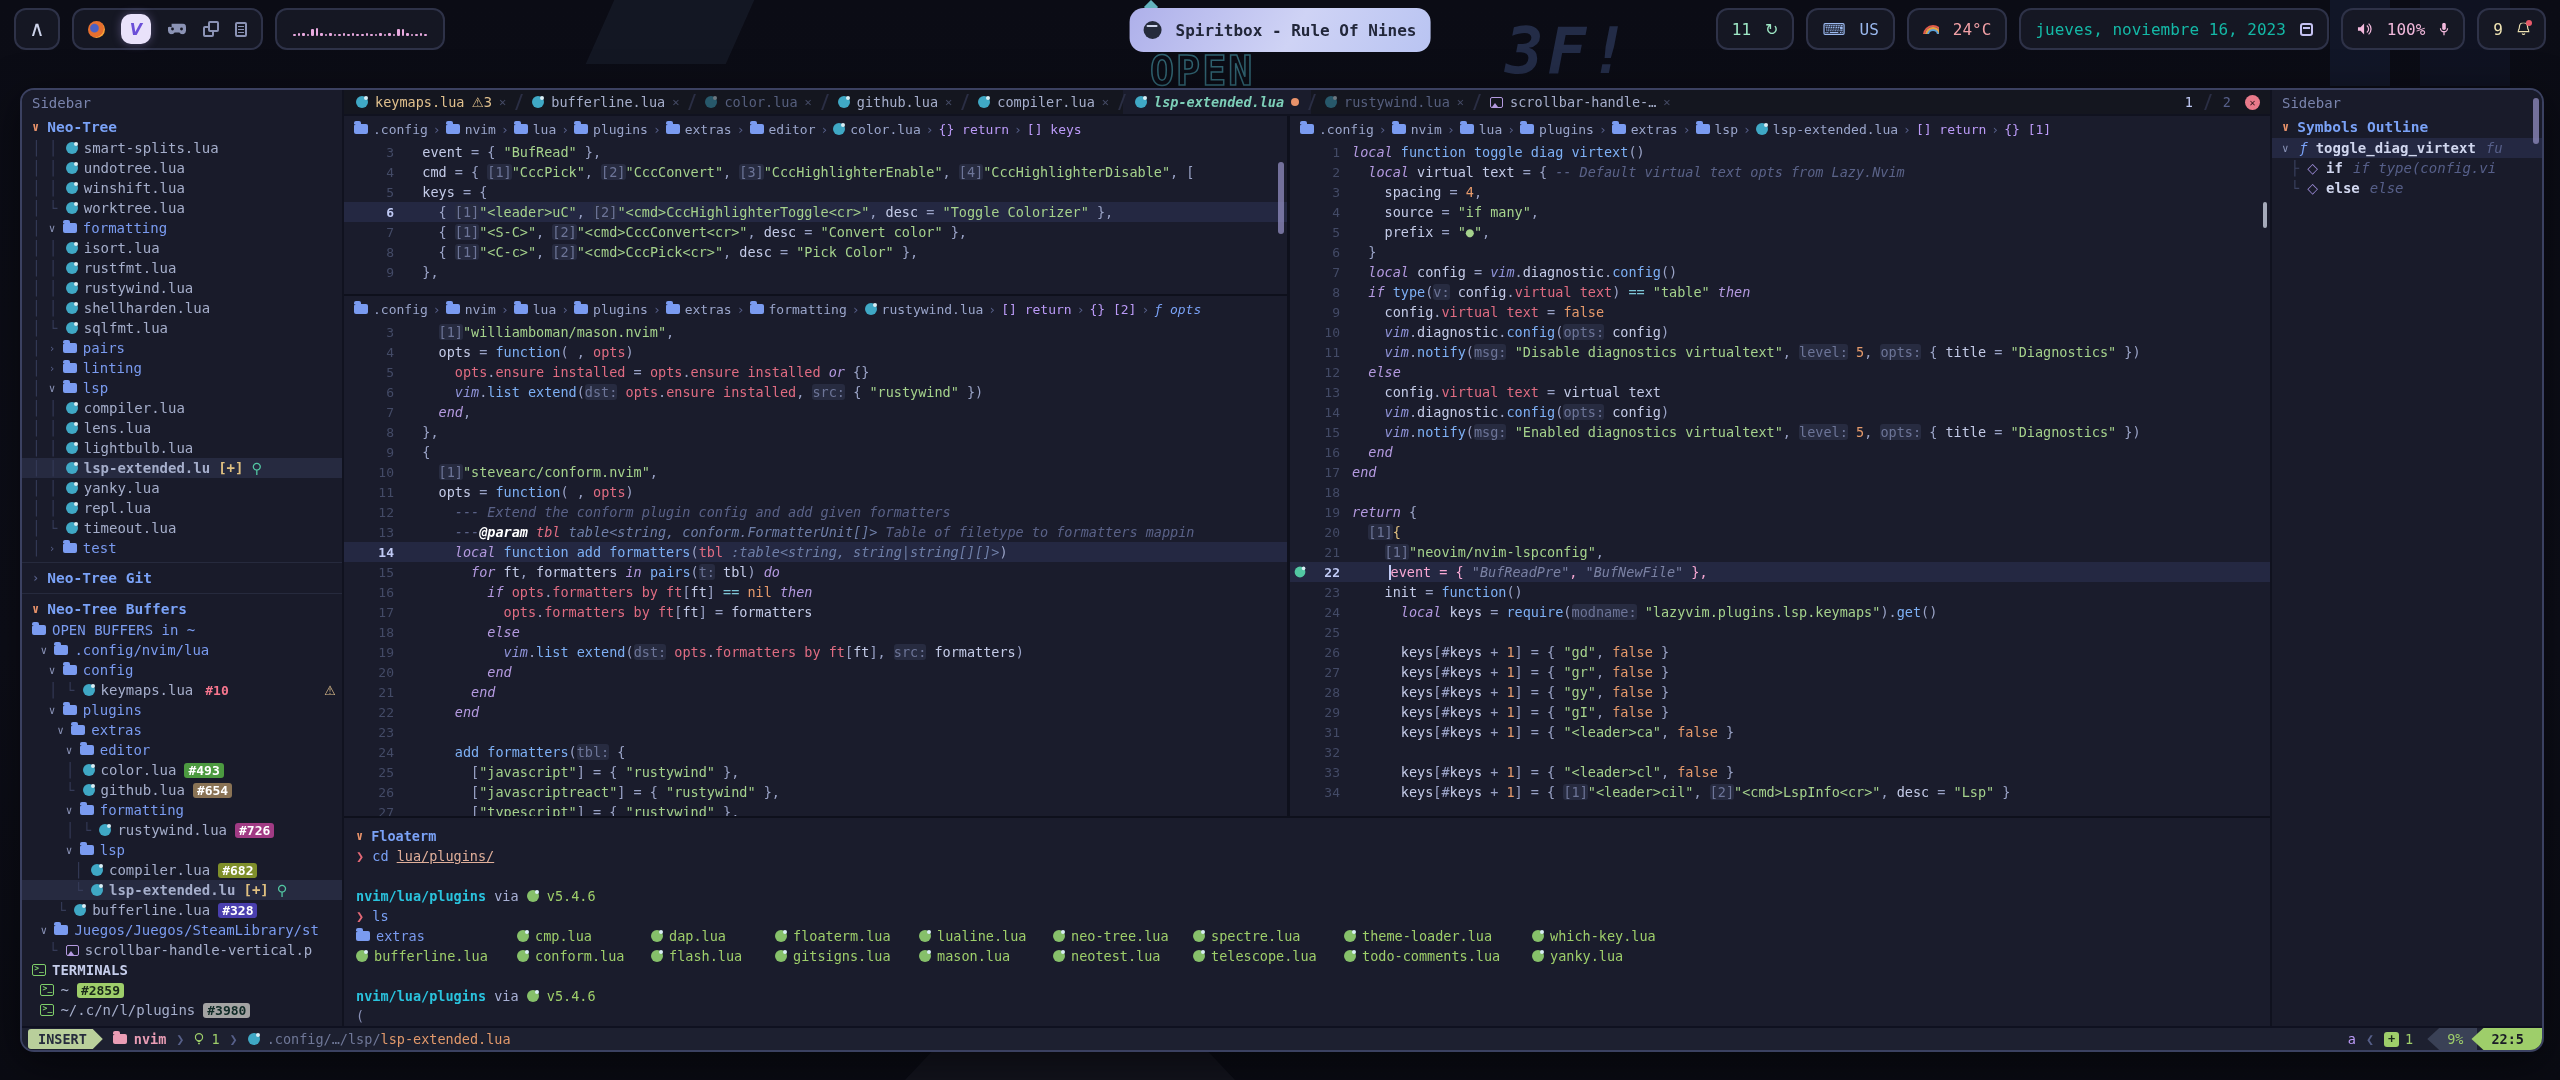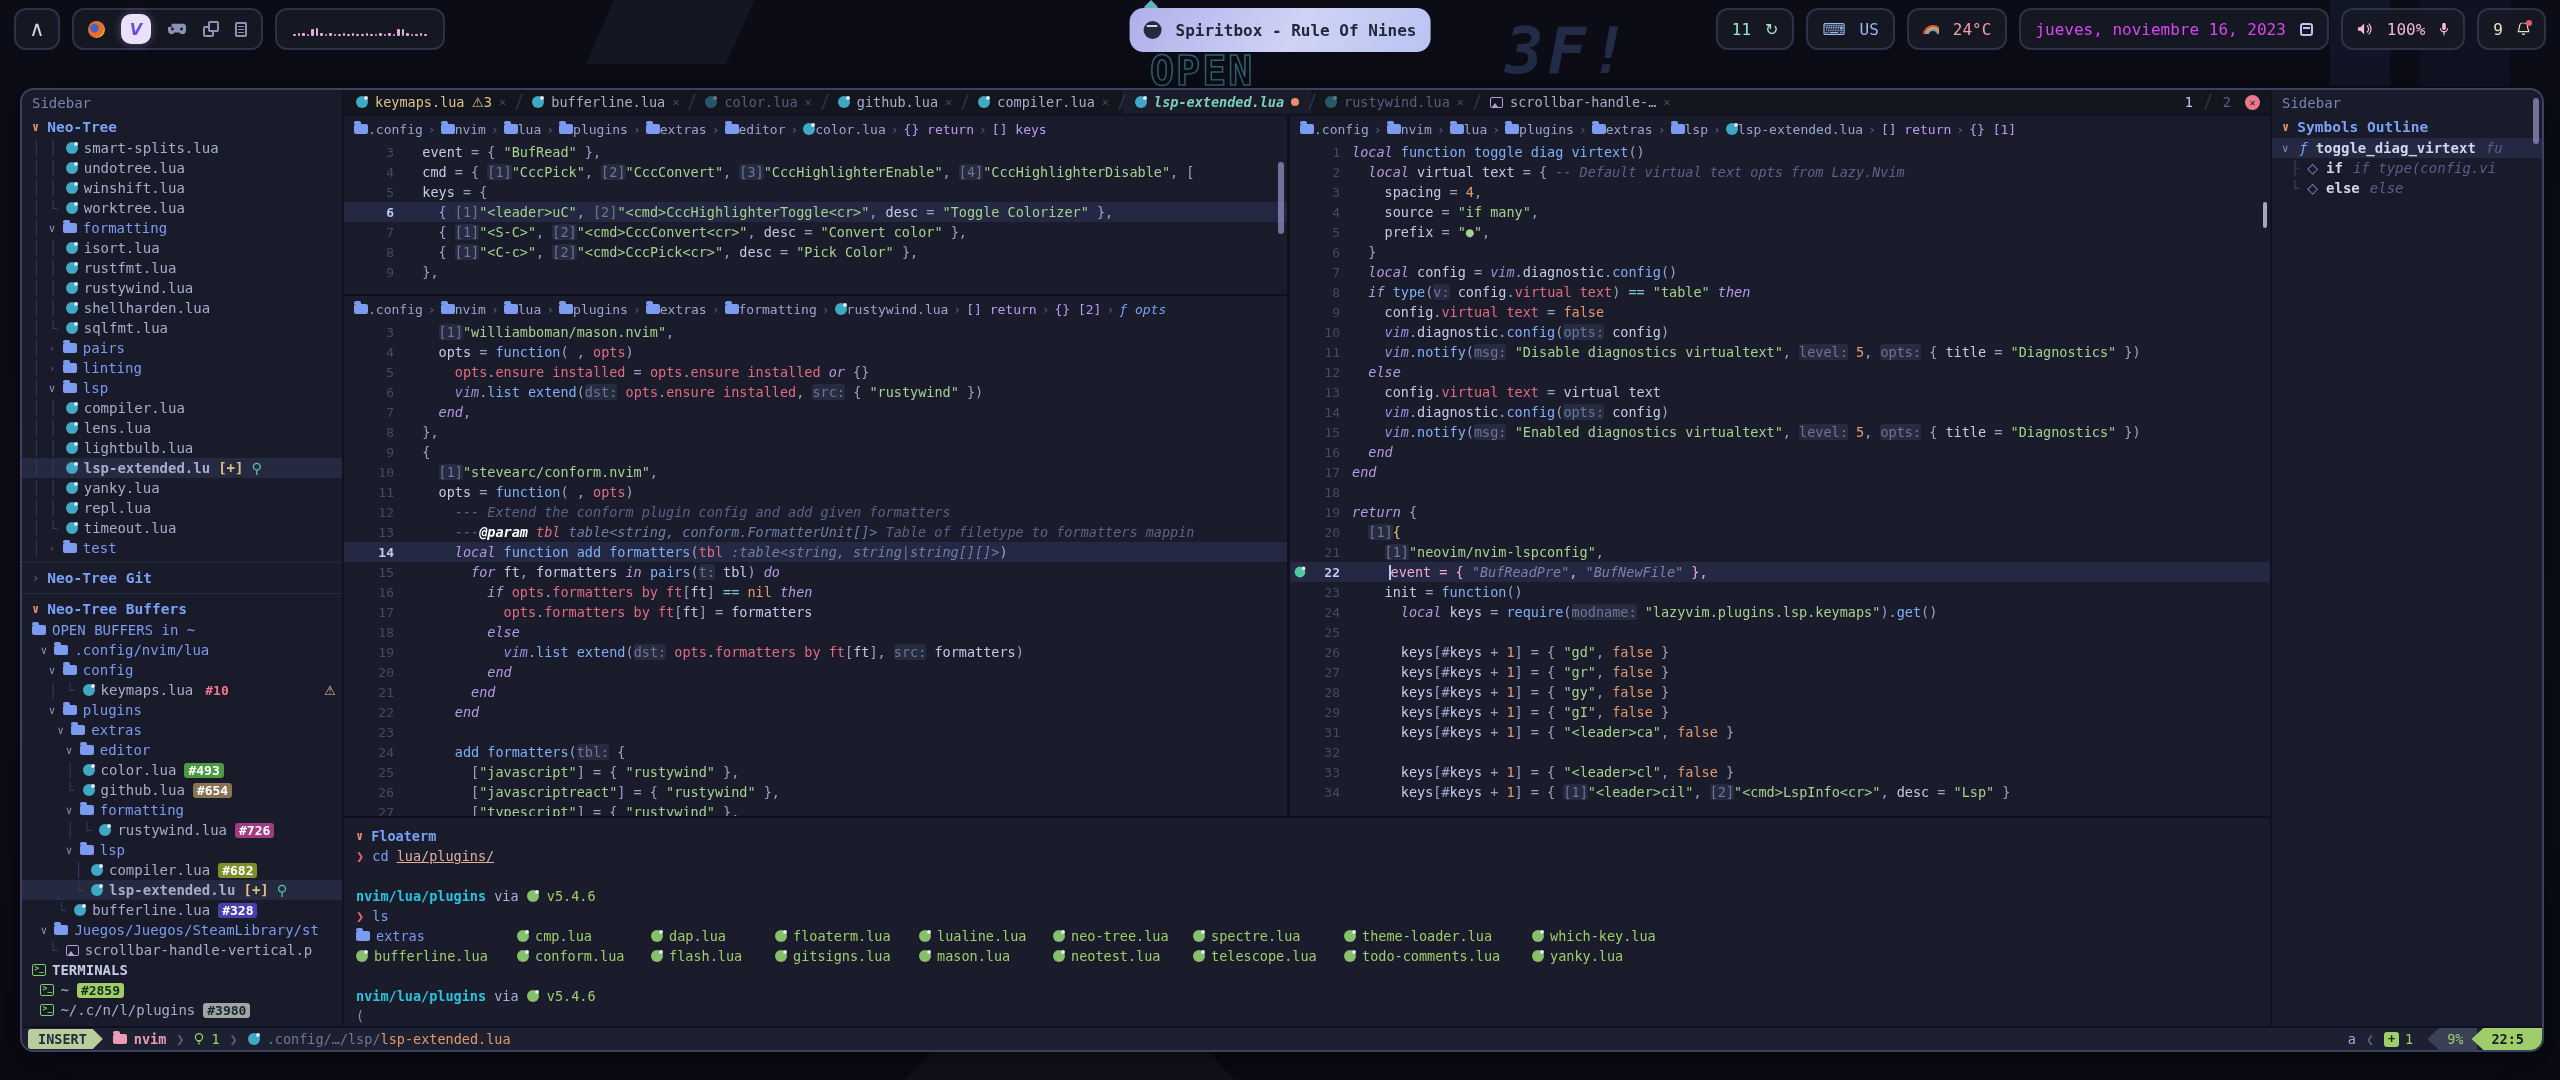--- a/index.html
+++ b/index.html
@@ -40,21 +40,21 @@
   .viz { gap:2px; align-items:flex-end; padding:0 16px 12px 16px; width:170px; }
   .viz b { display:block; width:4px; background:#e8aadf; border-radius:1px; }
   .np { position:absolute; left:50%; top:8px; transform:translateX(-50%);
         background:linear-gradient(120deg,#aeb0ea 0%,#cfd3f5 55%,#b9c4f2 100%);
         border:none; color:#22273a; font-weight:bold; border-radius:14px; height:44px; }
   .spot { width:18px; height:18px; border-radius:50%; background:#252b3b; position:relative; }
   .spot::before { content:""; position:absolute; left:3px; top:4px; width:11px; height:2px; border-radius:2px; background:#cfd6ec;
                   box-shadow:0 4px 0 -1px #cfd6ec, 0 8px 0 -2px #cfd6ec; }
   .tb-right { margin-left:auto; display:flex; gap:12px; align-items:center; }
   .w-upd { color:#9ee8c5; } .w-kb { color:#9ab8ee; } .w-tmp { color:#f2a0a6; }
-  .w-date { color:#d946ef; } .w-vol { color:#f2b8dc; } .w-bell { color:#efe3b3; }
+  .w-date { color:#14b8a6; } .w-vol { color:#f2b8dc; } .w-bell { color:#efe3b3; }
   .pill .glyph { font-family:"DejaVu Sans",sans-serif; }
   .rainbow { width:16px; height:9px; overflow:hidden; position:relative; display:inline-block; }
   .rainbow::before { content:""; position:absolute; left:0; top:0; width:16px; height:16px; border-radius:50%;
         border:2px solid #e25a4a; box-shadow:inset 0 0 0 2px #e8a23c, inset 0 0 0 4px #58a0d8; }
   .cal { width:13px; height:13px; border:2px solid #c5c2f2; border-radius:3px; position:relative; }
   .cal::before { content:""; position:absolute; left:1px; top:2px; width:7px; height:2px; background:#c5c2f2; }
   .belldot { position:relative; }
   .belldot::after { content:""; position:absolute; right:-2px; top:-2px; width:6px; height:6px; border-radius:50%; background:#e85a6a; }
   svg.mini { display:block; }
 
@@ -118,21 +118,21 @@
   .warn-glyph { font-family:"DejaVu Sans",sans-serif; }
 
   
   #content { flex:1; display:flex; min-height:0; }
   #leftcol { width:946px; display:flex; flex-direction:column; border-right:3px solid #0e101c; }
   #paneA { height:180px; border-bottom:2px solid #0e101c; position:relative; }
   #paneB { flex:1; position:relative; }
   #paneC { flex:1; position:relative; }
   .pane { display:flex; flex-direction:column; overflow:hidden; }
   .bcrumb { height:26px; display:flex; align-items:center; gap:5px; padding:0 10px; font-size:13px; color:#9aa5cb; white-space:nowrap; overflow:hidden; }
-  .bitem { display:flex; align-items:center; }
+  .bitem { display:flex; align-items:center; gap:5px; }
   .bsep { color:#565f89; }
   .bsym { color:#bb9af7; } .bfn { color:#7aa2f7; font-style:italic; }
   .mini { transform:scale(.9); }
   .code { flex:1; overflow:hidden; position:relative; }
   .cl { height:20px; display:flex; align-items:center; white-space:pre; font-size:13.5px; }
   .cl.cur { background:#242842; }
   .sign { width:20px; display:flex; justify-content:center; flex:none; }
   .lnum { width:30px; text-align:right; color:#434a66; flex:none; font-size:13px; }
   .lnum.lcur { color:#c0caf5; font-weight:bold; }
   .gbar { width:12px; flex:none; }

